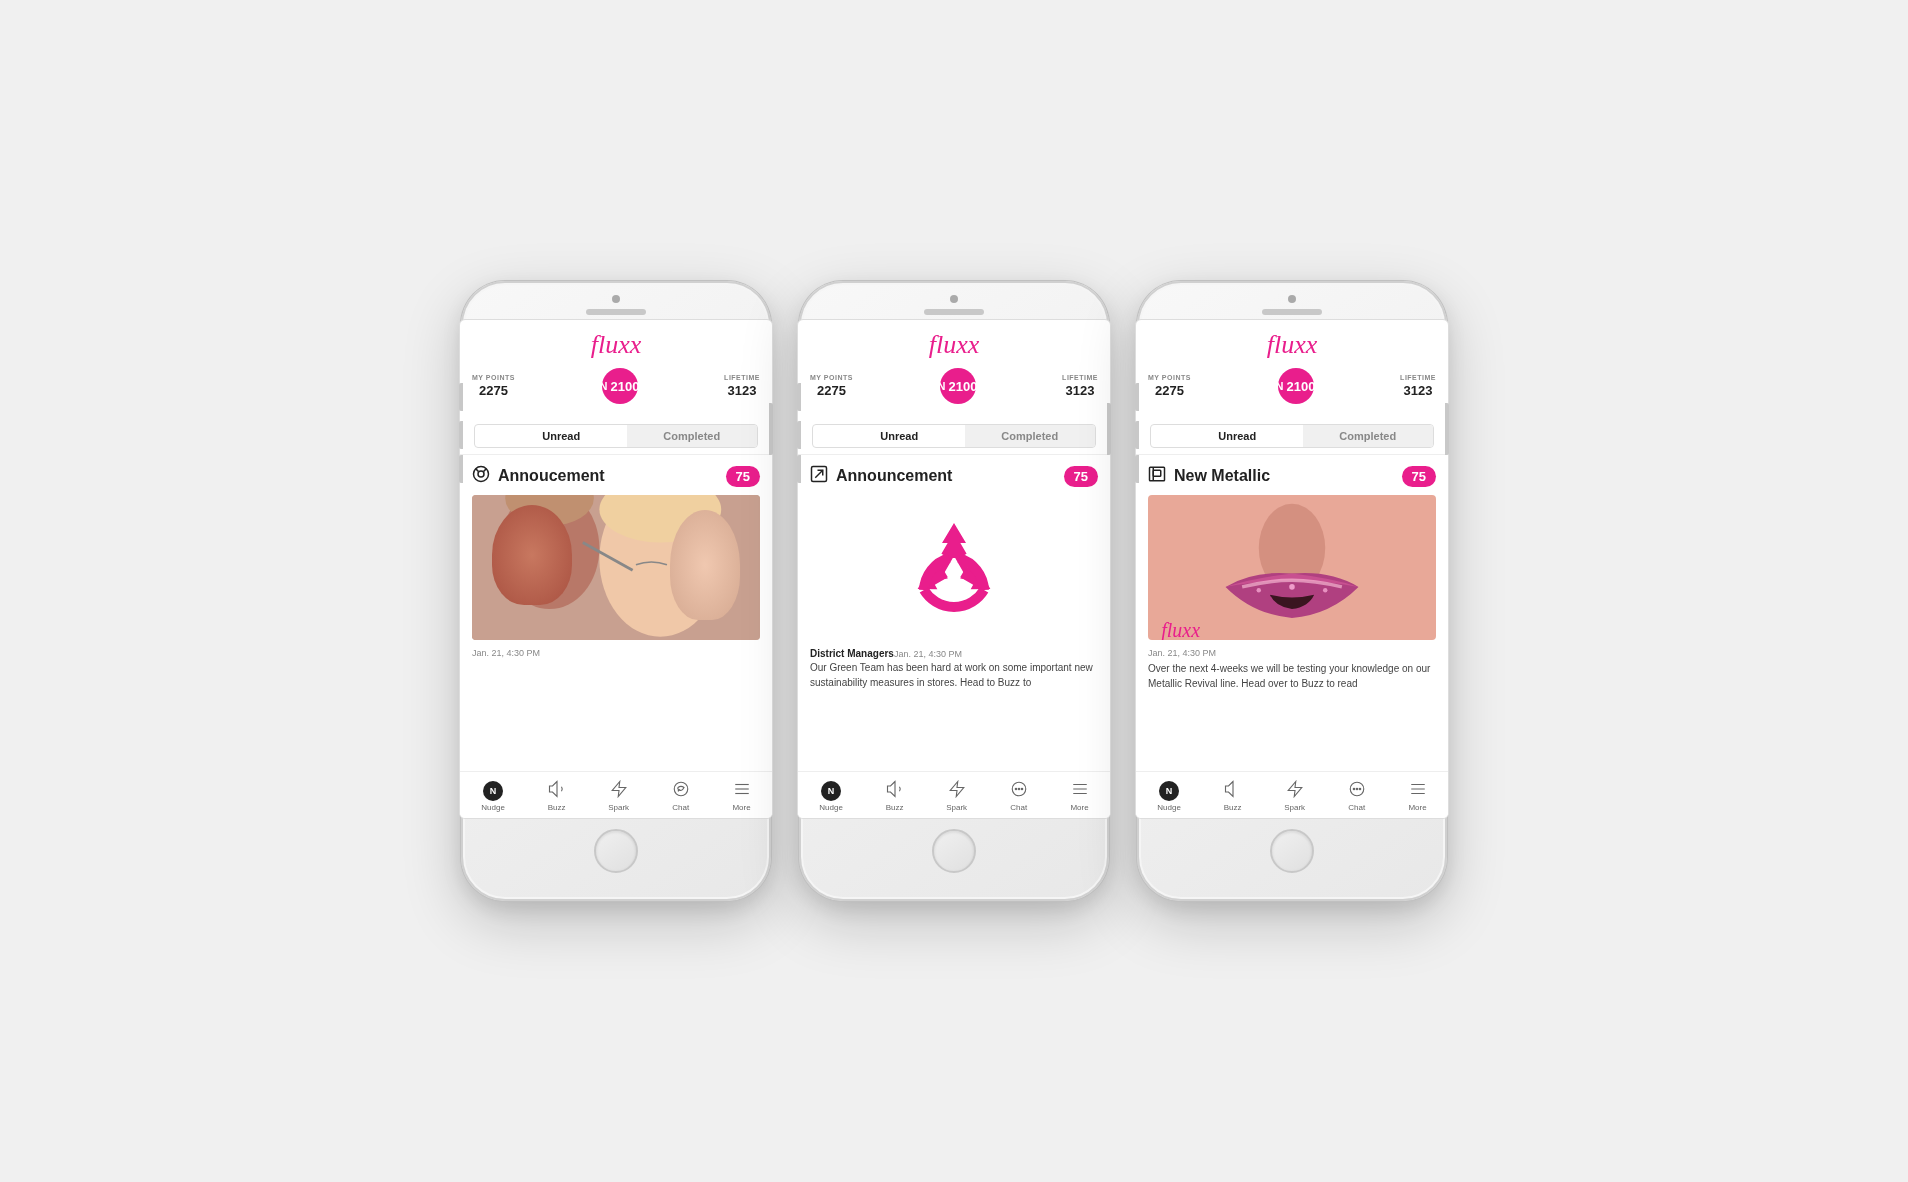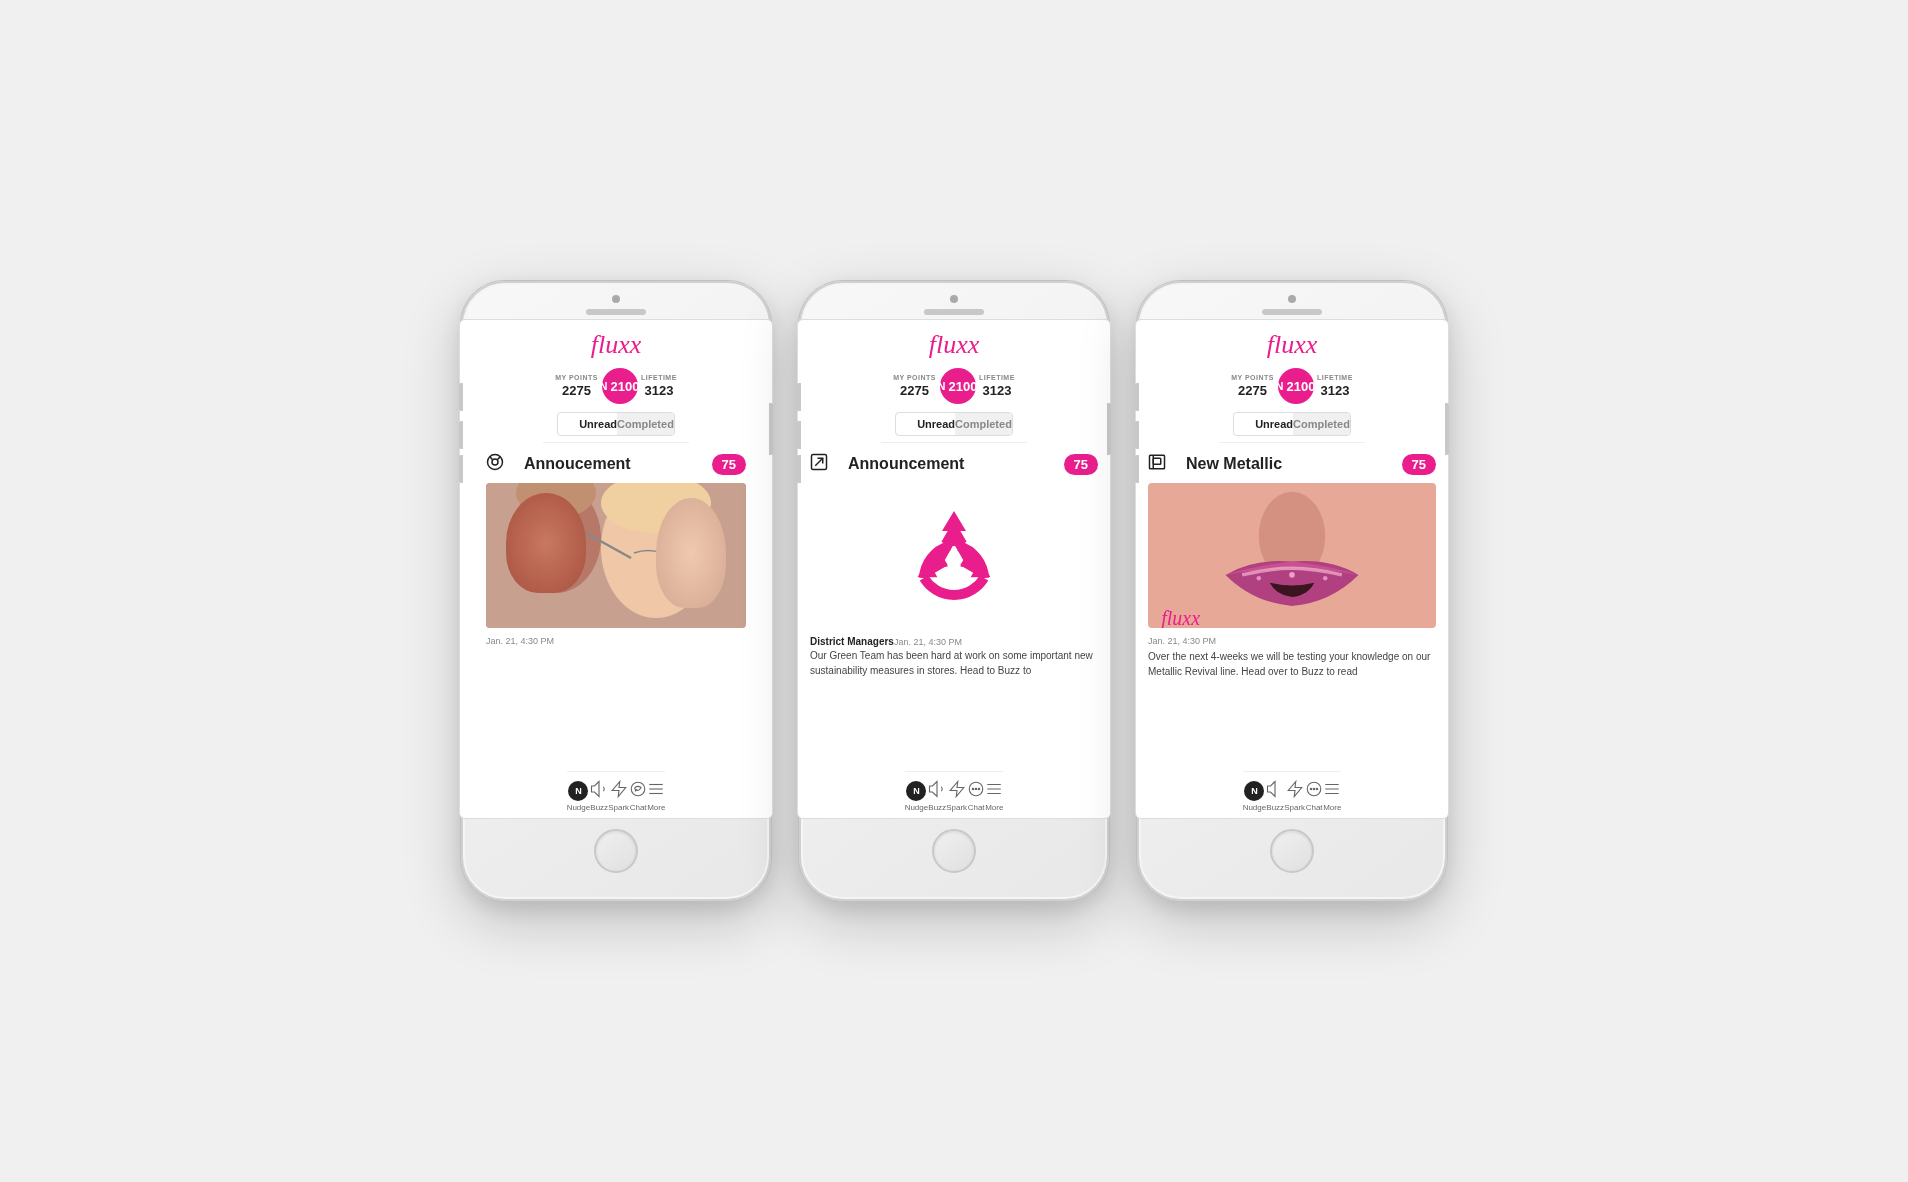--- a/index.html
+++ b/index.html
@@ -82,21 +82,20 @@
     .phone-screen {
       width: 314px;
       height: 500px;
       background: #fff;
       border-radius: 6px;
       overflow: hidden;
       display: flex;
       flex-direction: column;
       border: 1px solid #ddd;
       flex-shrink: 0;
-      align-items: center;
     }
 
     
     .phone-home {
       width: 44px;
       height: 44px;
       border-radius: 50%;
       border: 2px solid #c8c8c8;
       background: linear-gradient(145deg, #f0f0f0, #e0e0e0);
       margin-top: 10px;
@@ -116,21 +115,21 @@
       font-size: 26px;
       color: #e91e8c;
       margin-bottom: 8px;
       font-weight: 400;
     }
 
     .points-row {
       display: flex;
       align-items: center;
       justify-content: space-between;
-      margin-bottom: 8px;
+      margin-bottom: 20px;
     }
 
     .points-group {
       text-align: center;
     }
     .points-label {
       font-size: 7px;
       color: #888;
       font-weight: 600;
       letter-spacing: 0.5px;
@@ -205,21 +204,21 @@
     
     .card-header {
       display: flex;
       align-items: center;
       justify-content: space-between;
       margin-bottom: 8px;
     }
     .card-title-row {
       display: flex;
       align-items: center;
-      gap: 20px;
+      gap: 8px;
     }
     .card-icon {
       font-size: 16px;
       color: #222;
     }
     .card-title {
       font-size: 16px;
       font-weight: 700;
       color: #222;
     }

